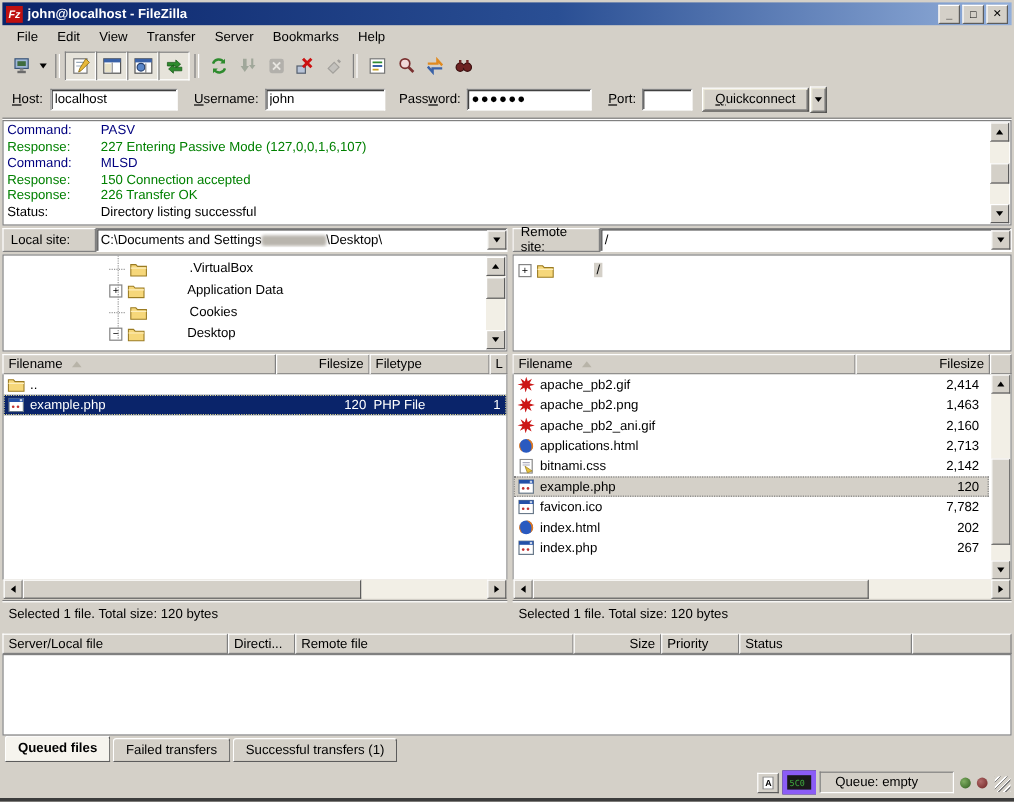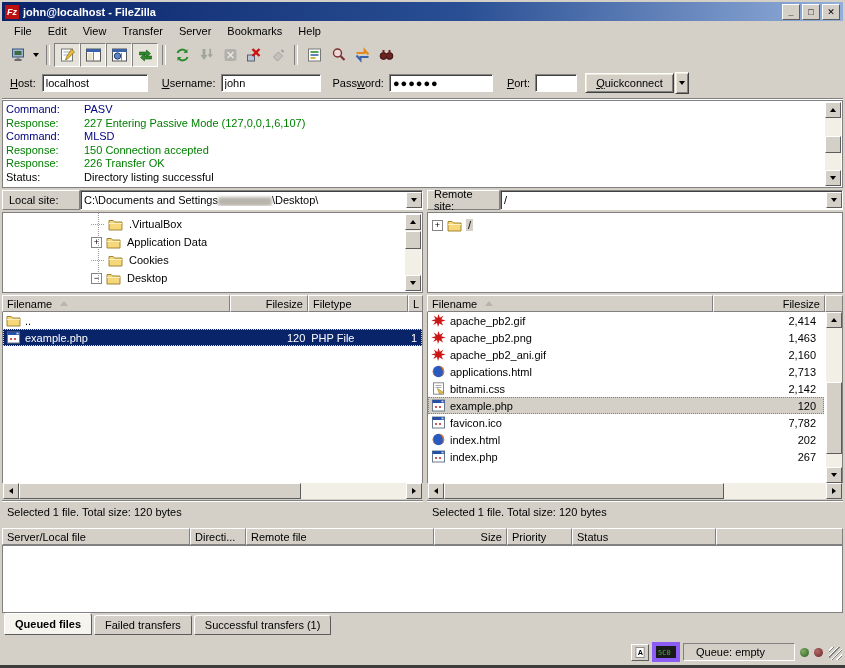--- a/index.html
+++ b/index.html
@@ -56,21 +56,21 @@
   .combo-label{height:20px;display:flex;align-items:center;padding:0 6px;border:1px solid;border-color:#fff #808080 #808080 #fff;background:#d4d0c8;}
   .combo{height:20px;background:#fff;border:1px solid;border-color:#848484 #fff #fff #848484;box-shadow:inset 1px 1px 0 #404040;
     display:flex;align-items:center;box-sizing:border-box;}
   .combo .ctext{flex:1;padding:0 3px;white-space:nowrap;overflow:hidden;}
   .combo .cbtn{width:16px;height:16px;margin:0;flex:none;display:flex;align-items:center;justify-content:center;
     background:#d4d0c8;border:1px solid;border-color:#fff #5c5c5c #5c5c5c #fff;box-sizing:border-box;}
   .treepane{background:#fff;border:1px solid #808080;box-sizing:border-box;overflow:hidden;}
   .trow{height:18px;display:flex;align-items:center;white-space:nowrap;}
   .expander{width:9px;height:9px;background:#fff;border:1px solid #848484;flex:none;
     display:flex;align-items:center;justify-content:center;font-size:9px;line-height:7px;margin-right:4px;}
-  .tree-label{padding:0 2px;}
+  .tree-label{padding:0 2px;margin-left:29px;}
   .tree-label.sel{background:#d4d0c8;}
   .ficon{width:15px;height:13px;flex:none;margin-right:4px;display:inline-flex;}
   .ficon svg{width:15px;height:13px;}
   .redact{display:inline-block;width:54px;height:9px;background:#b9b5ad;border-radius:2px;filter:blur(1.5px);vertical-align:middle;}
   
   .lheader{display:flex;}
   .hcell{height:17px;box-sizing:border-box;background:#d4d0c8;border:1px solid;border-color:#fff #808080 #808080 #fff;
     display:flex;align-items:center;padding:0 4px;overflow:hidden;white-space:nowrap;}
   .hcell.right{justify-content:flex-end;}
   .sortarr{width:0;height:0;border-left:4px solid transparent;border-right:4px solid transparent;border-bottom:5px solid #b8b4a8;margin-left:8px;}
@@ -591,21 +591,21 @@
 
   <div class="abs" style="top:190px;left:423px;width:4px;height:333px;background:#d4d0c8"></div>
 
   <div class="abs lheader" style="top:528px;left:2px;width:841px">
     <div class="hcell" style="width:188px">
         <span>Server/Local file</span>
       </div>
     <div class="hcell" style="width:56px">
         <span>Directi...</span>
       </div>
-    <div class="hcell" style="width:188px">
+    <div class="hcell" style="width:232px">
         <span>Remote file</span>
       </div>
     <div class="hcell right" style="width:73px">
         <span>Size</span>
       </div>
     <div class="hcell" style="width:65px">
         <span>Priority</span>
       </div>
     <div class="hcell" style="width:144px">
         <span>Status</span>

